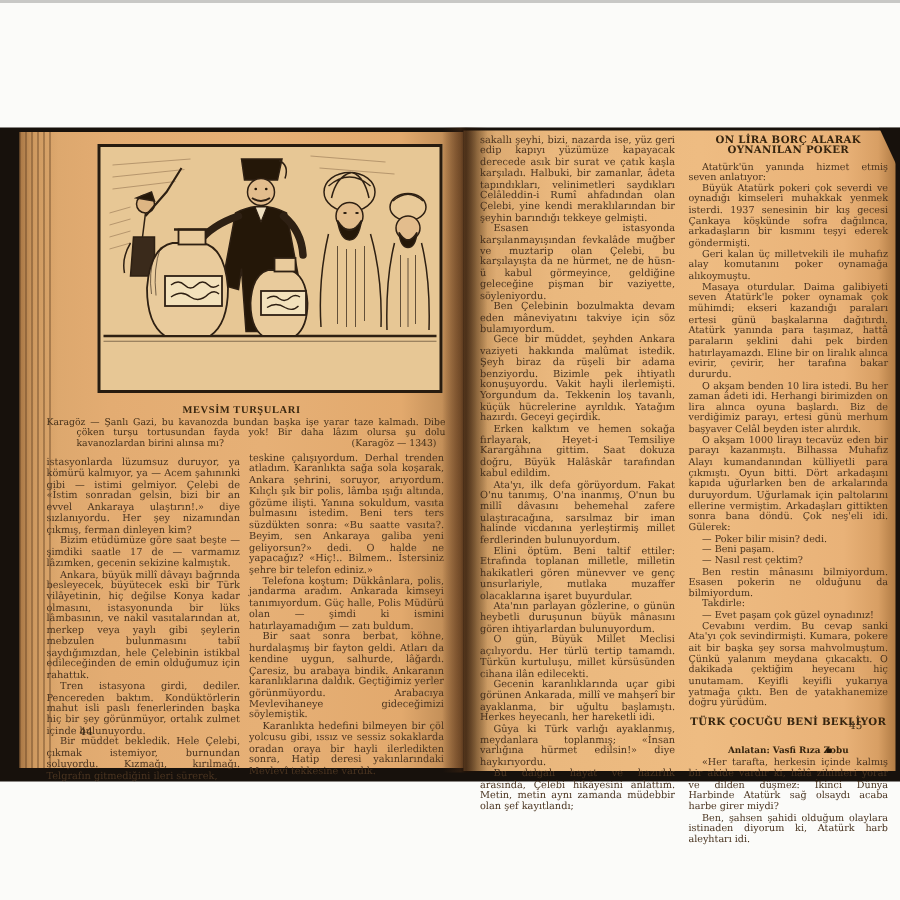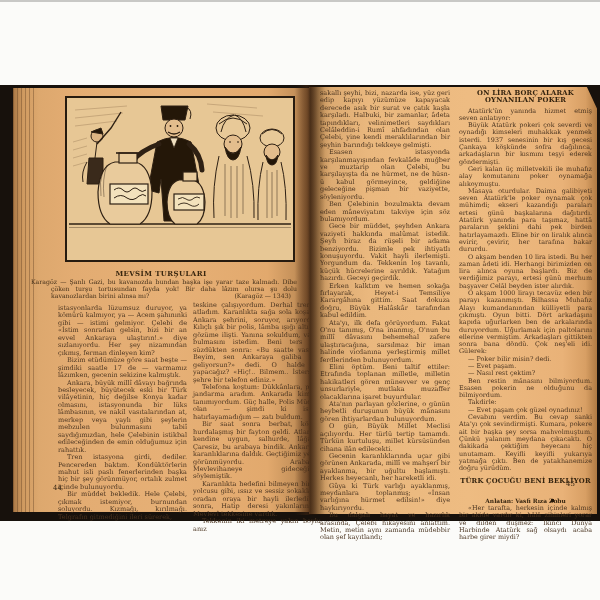--- a/index.html
+++ b/index.html
@@ -23,25 +23,25 @@
   }
   .gutter-shadow{position:absolute;left:295px;top:0;width:30px;height:430px;pointer-events:none;
     background:linear-gradient(90deg,rgba(60,35,15,0) 0,rgba(70,40,18,.45) 40%,rgba(35,18,6,.6) 52%,rgba(60,35,15,0) 100%);}
   .corner-dark{position:absolute;right:0;top:0;width:14px;height:30px;background:#17110c;
     clip-path:polygon(0 0,100% 0,100% 100%);}
 
   
   .cartoon-box{position:absolute;left:52px;top:8px;width:230px;height:166px;
     background:#e7c795;border:2px solid #271b0f;box-sizing:border-box;}
   .caption-title{position:absolute;left:18px;top:181px;width:260px;text-align:center;
-    font-weight:bold;font-size:7px;letter-spacing:.4px;color:#38260f;}
+    font-weight:bold;font-size:7px;letter-spacing:.4px;color:#38260f;font-family:Liberation Serif, serif;}
   .caption-text{position:absolute;left:18px;top:190px;width:266px;font-size:6.2px;line-height:7.2px;
     text-align:justify;padding-left:20px;text-indent:-20px;box-sizing:border-box;color:#44301a;}
   .caption-credit{position:absolute;right:18px;top:204px;font-size:6.2px;color:#44301a;}
-  .cols{position:absolute;top:217px;font-size:6.5px;line-height:7.45px;text-align:justify;color:#4a3420;padding-left:27px;}
+  .cols{position:absolute;top:217px;font-size:6.5px;line-height:7.45px;text-align:justify;color:#4a3420;}
   .colL{left:18px;width:129px;}
   .colR{left:153px;width:130px;top:214px;}
   .cols p{margin:0;text-indent:9px;}
   .cols p.noind{text-indent:0;}
   .pnum{position:absolute;font-size:7px;color:#3c2a16;}
   .pnum-left{left:40px;bottom:20px;}
   .pnum-right{right:22px;bottom:26px;}
 
   
   .colA{position:absolute;left:11px;top:3px;width:130px;font-size:6.5px;line-height:7.4px;
@@ -143,21 +143,20 @@
       <p>Bizim etüdümüze göre saat beşte — şimdiki saatle 17 de — varmamız lâzımken, gecenin sekizine kalmıştık.</p>
       <p>Ankara, büyük millî dâvayı bağrında besleyecek, büyütecek eski bir Türk vilâyetinin, hiç değilse Konya kadar olmasını, istasyonunda bir lüks lâmbasının, ve nakil vasıtalarından at, merkep veya yaylı gibi şeylerin mebzulen bulunmasını tabiî saydığımızdan, hele Çelebinin istikbal edileceğinden de emin olduğumuz için rahattık.</p>
       <p>Tren istasyona girdi, dediler. Pencereden baktım. Kondüktörlerin mahut isli paslı fenerlerinden başka hiç bir şey görünmüyor, ortalık zulmet içinde bulunuyordu.</p>
       <p>Bir müddet bekledik. Hele Çelebi, çıkmak istemiyor, burnundan soluyordu. Kızmağı, kırılmağı. Telgrafın gitmediğini ileri sürerek,</p>
     </div>
     <div class="cols colR">
       <p class="noind">teskine çalışıyordum. Derhal trenden atladım. Karanlıkta sağa sola koşarak, Ankara şehrini, soruyor, arıyordum. Kılıçlı şık bir polis, lâmba ışığı altında, gözüme ilişti. Yanına sokuldum, vasıta bulmasını istedim. Beni ters ters süzdükten sonra: «Bu saatte vasıta?. Beyim, sen Ankaraya galiba yeni geliyorsun?» dedi. O halde ne yapacağız? «Hiç!.. Bilmem.. İstersiniz şehre bir telefon ediniz.»</p>
       <p>Telefona koştum: Dükkânlara, polis, jandarma aradım. Ankarada kimseyi tanımıyordum. Güç halle, Polis Müdürü olan — şimdi ki ismini hatırlayamadığım — zatı buldum.</p>
       <p>Bir saat sonra berbat, köhne, hurdalaşmış bir fayton geldi. Atları da kendine uygun, salhurde, lâğardı. Çaresiz, bu arabaya bindik. Ankaranın karanlıklarına daldık. Geçtiğimiz yerler görünmüyordu. Arabacıya Mevlevihaneye gideceğimizi söylemiştik.</p>
       <p>Karanlıkta hedefini bilmeyen bir çöl yolcusu gibi, ıssız ve sessiz sokaklarda oradan oraya bir hayli ilerledikten sonra, Hatip deresi yakınlarındaki Mevlevî tekkesine vardık.</p>
-      <p>Tekkenin iki metreye yakın boylu, anız</p>
     </div>
 
     <div class="pnum pnum-left">44</div>
   </div>
 
   <div class="page page-right">
     <div class="colA">
       <p class="noind">sakallı şeyhi, bizi, nazarda ise, yüz geri edip kapıyı yüzümüze kapayacak derecede asık bir surat ve çatık kaşla karşıladı. Halbuki, bir zamanlar, âdeta tapındıkları, velinimetleri saydıkları Celâleddin-i Rumî ahfadından olan Çelebi, yine kendi meraklılarından bir şeyhin barındığı tekkeye gelmişti.</p>
       <p>Esasen istasyonda karşılanmayışından fevkalâde muğber ve muztarip olan Çelebi, bu karşılayışta da ne hürmet, ne de hüsn-ü kabul görmeyince, geldiğine geleceğine pişman bir vaziyette, söyleniyordu.</p>
       <p>Ben Çelebinin bozulmakta devam eden mâneviyatını takviye için söz bulamıyordum.</p>
@@ -174,29 +173,30 @@
 
     <div class="colB">
       <p class="sec-head">ON LİRA BORÇ ALARAK OYNANILAN POKER</p>
       <p>Atatürk'ün yanında hizmet etmiş seven anlatıyor:</p>
       <p>Büyük Atatürk pokeri çok severdi ve oynadığı kimseleri muhakkak yenmek isterdi. 1937 senesinin bir kış gecesi Çankaya köşkünde sofra dağılınca, arkadaşların bir kısmını teşyi ederek göndermişti.</p>
       <p>Geri kalan üç milletvekili ile muhafız alay komutanını poker oynamağa alıkoymuştu.</p>
       <p>Masaya oturdular. Daima galibiyeti seven Atatürk'le poker oynamak çok mühimdi; ekseri kazandığı paraları ertesi günü başkalarına dağıtırdı. Atatürk yanında para taşımaz, hattâ paraların şeklini dahi pek birden hatırlayamazdı. Eline bir on liralık alınca evirir, çevirir, her tarafına bakar dururdu.</p>
       <p>O akşam benden 10 lira istedi. Bu her zaman âdeti idi. Herhangi birimizden on lira alınca oyuna başlardı. Biz de verdiğimiz parayı, ertesi günü merhum başyaver Celâl beyden ister alırdık.</p>
       <p>O akşam 1000 lirayı tecavüz eden bir parayı kazanmıştı. Bilhassa Muhafız Alayı kumandanından külliyetli para çıkmıştı. Oyun bitti. Dört arkadaşını kapıda uğurlarken ben de arkalarında duruyordum. Uğurlamak için paltolarını ellerine vermiştim. Arkadaşları gittikten sonra bana döndü. Çok neş'eli idi. Gülerek:</p>
       <p>— Poker bilir misin? dedi.</p>
-      <p>— Evet paşam.</p>
+      <p>— Beni paşam.</p>
       <p>— Nasıl rest çektim?</p>
       <p>Ben restin mânasını bilmiyordum. Esasen pokerin ne olduğunu da bilmiyordum.</p>
       <p>Takdirle:</p>
       <p>— Evet paşam çok güzel oynadınız!</p>
       <p>Cevabını verdim. Bu cevap sanki Ata'yı çok sevindirmişti. Kumara, pokere ait bir başka şey sorsa mahvolmuştum. Çünkü yalanım meydana çıkacaktı. O dakikada çektiğim heyecanı hiç unutamam. Keyifli keyifli yukarıya yatmağa çıktı. Ben de yatakhanemize doğru yürüdüm.</p>
       <p class="sec-head sec-head2">TÜRK ÇOCUĞU BENİ BEKLİYOR</p>
       <p class="byline">Anlatan: Vasfi Rıza Zobu</p>
       <p class="noind">«Her tarafta, herkesin içinde kalmış bir akide vardır ki, hâlâ zihinleri yorar ve dilden düşmez: İkinci Dünya Harbinde Atatürk sağ olsaydı acaba harbe girer miydi?</p>
+      <p>Ben, şahsen şahidi olduğum olaylara istinaden diyorum ki, Atatürk harb aleyhtarı idi.</p>
     </div>
 
     <div class="print-dot"></div>
     <div class="pnum pnum-right">45</div>
   </div>
 
   <div class="gutter-shadow"></div>
   <div class="corner-dark"></div>
 </div>
 

